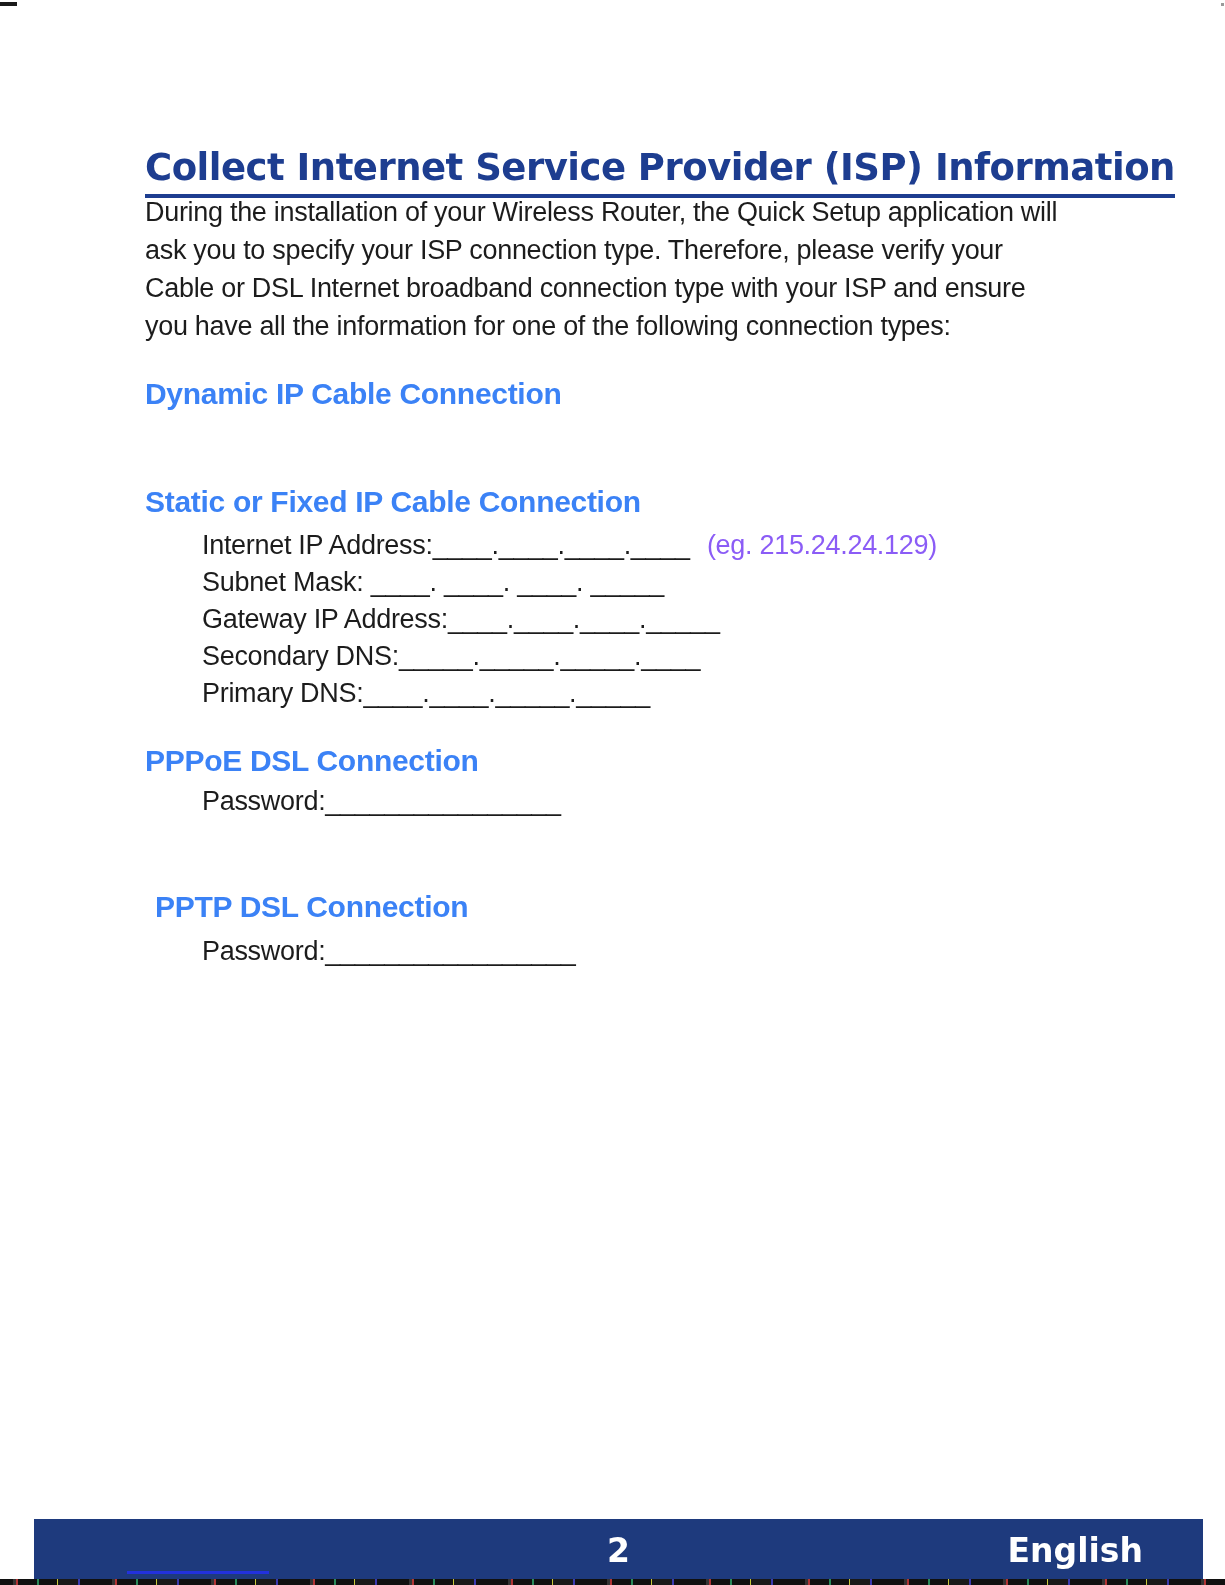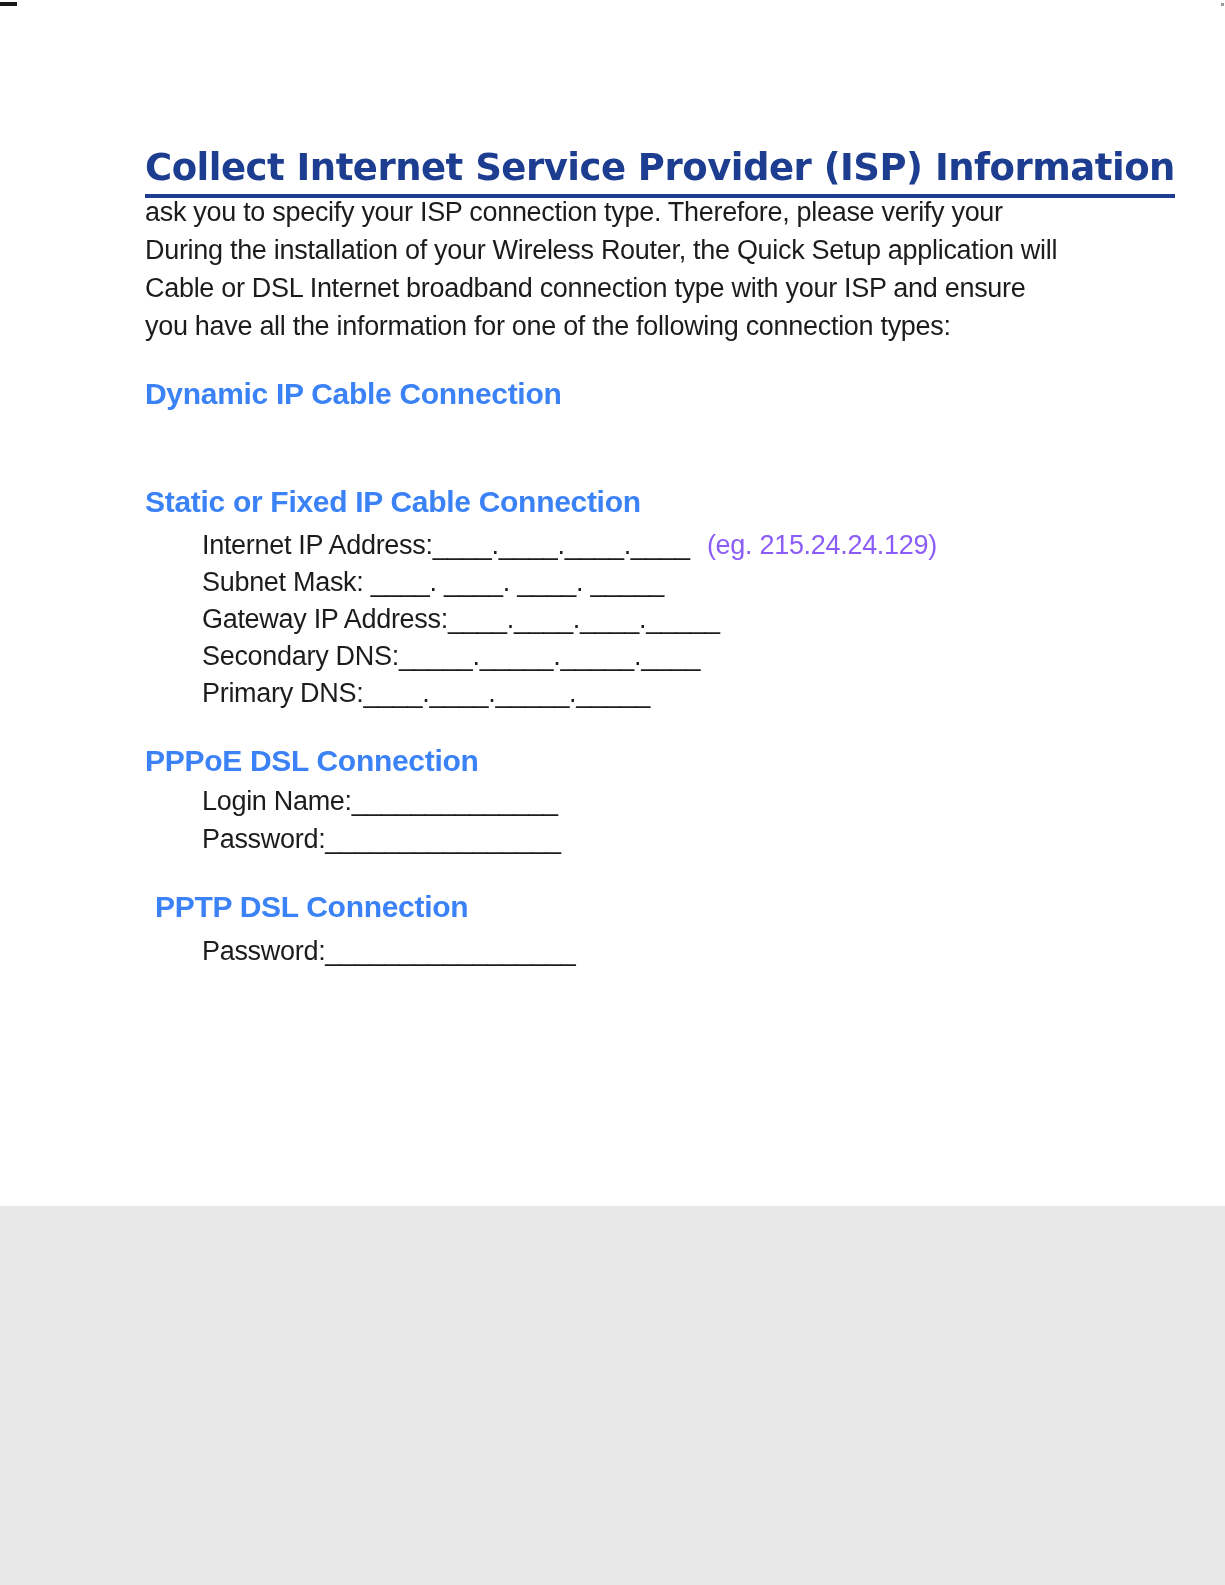--- a/index.html
+++ b/index.html
@@ -1,18 +1,18 @@
 <!DOCTYPE html>
 <html><head>
 <meta charset="utf-8">
 <style>
   html,body{margin:0;padding:0;background:#e8e8e8;}
   .page{
     position:relative;
-    width:1225px;height:1206px;
+    width:1225px;height:1585px;
     margin:0 auto;
     background:#ffffff;
     font-family:"Liberation Sans", sans-serif;
     color:#1c1c1c;
     overflow:hidden;
   }
   
   .top-dash{position:absolute;left:0;top:2px;width:17px;height:4px;background:#1a1a1a;}
   .top-right-speck{position:absolute;right:1px;top:3px;width:3px;height:3px;background:#9a9a9a;}
   .noise-strip{
@@ -88,43 +88,42 @@
 <body>
 
 <div class="page">
 
   <div class="top-dash"></div>
   <div class="top-right-speck"></div>
 
   <div class="doc-title">Collect Internet Service Provider (ISP) Information</div>
 
   <div class="intro">
+    <div class="intro-line">During the installation of your Wireless Router, the Quick Setup application will</div>
     <div class="intro-line">ask you to specify your ISP connection type. Therefore, please verify your</div>
-    <div class="intro-line">During the installation of your Wireless Router, the Quick Setup application will</div>
     <div class="intro-line">Cable or DSL Internet broadband connection type with your ISP and ensure</div>
     <div class="intro-line">you have all the information for one of the following connection types:</div>
   </div>
 
   <div class="sec-heading h-dynamic">Dynamic IP Cable Connection</div>
 
   <div class="sec-heading h-static">Static or Fixed IP Cable Connection</div>
   <div class="field-block b-static">
     <div class="field-line">
       <span>Internet IP Address:____.____.____.____</span>
       <span class="example-text">(eg. 215.24.24.129)</span>
     </div>
     <div class="field-line">Subnet Mask: ____. ____. ____. _____</div>
     <div class="field-line">Gateway IP Address:____.____.____._____</div>
     <div class="field-line">Secondary DNS:_____._____._____.____</div>
     <div class="field-line">Primary DNS:____.____._____._____</div>
   </div>
 
   <div class="sec-heading h-pppoe">PPPoE DSL Connection</div>
   <div class="field-block b-pppoe">
-    <div class="field-line">Login Name:______________</div>
     <div class="field-line">Password:________________</div>
   </div>
 
   <div class="sec-heading h-pptp">PPTP DSL Connection</div>
   <div class="field-block b-pptp">
     <div class="field-line">Password:_________________</div>
   </div>
 
   <div class="footer-bar">
     <div class="footer-page-num">2</div>

